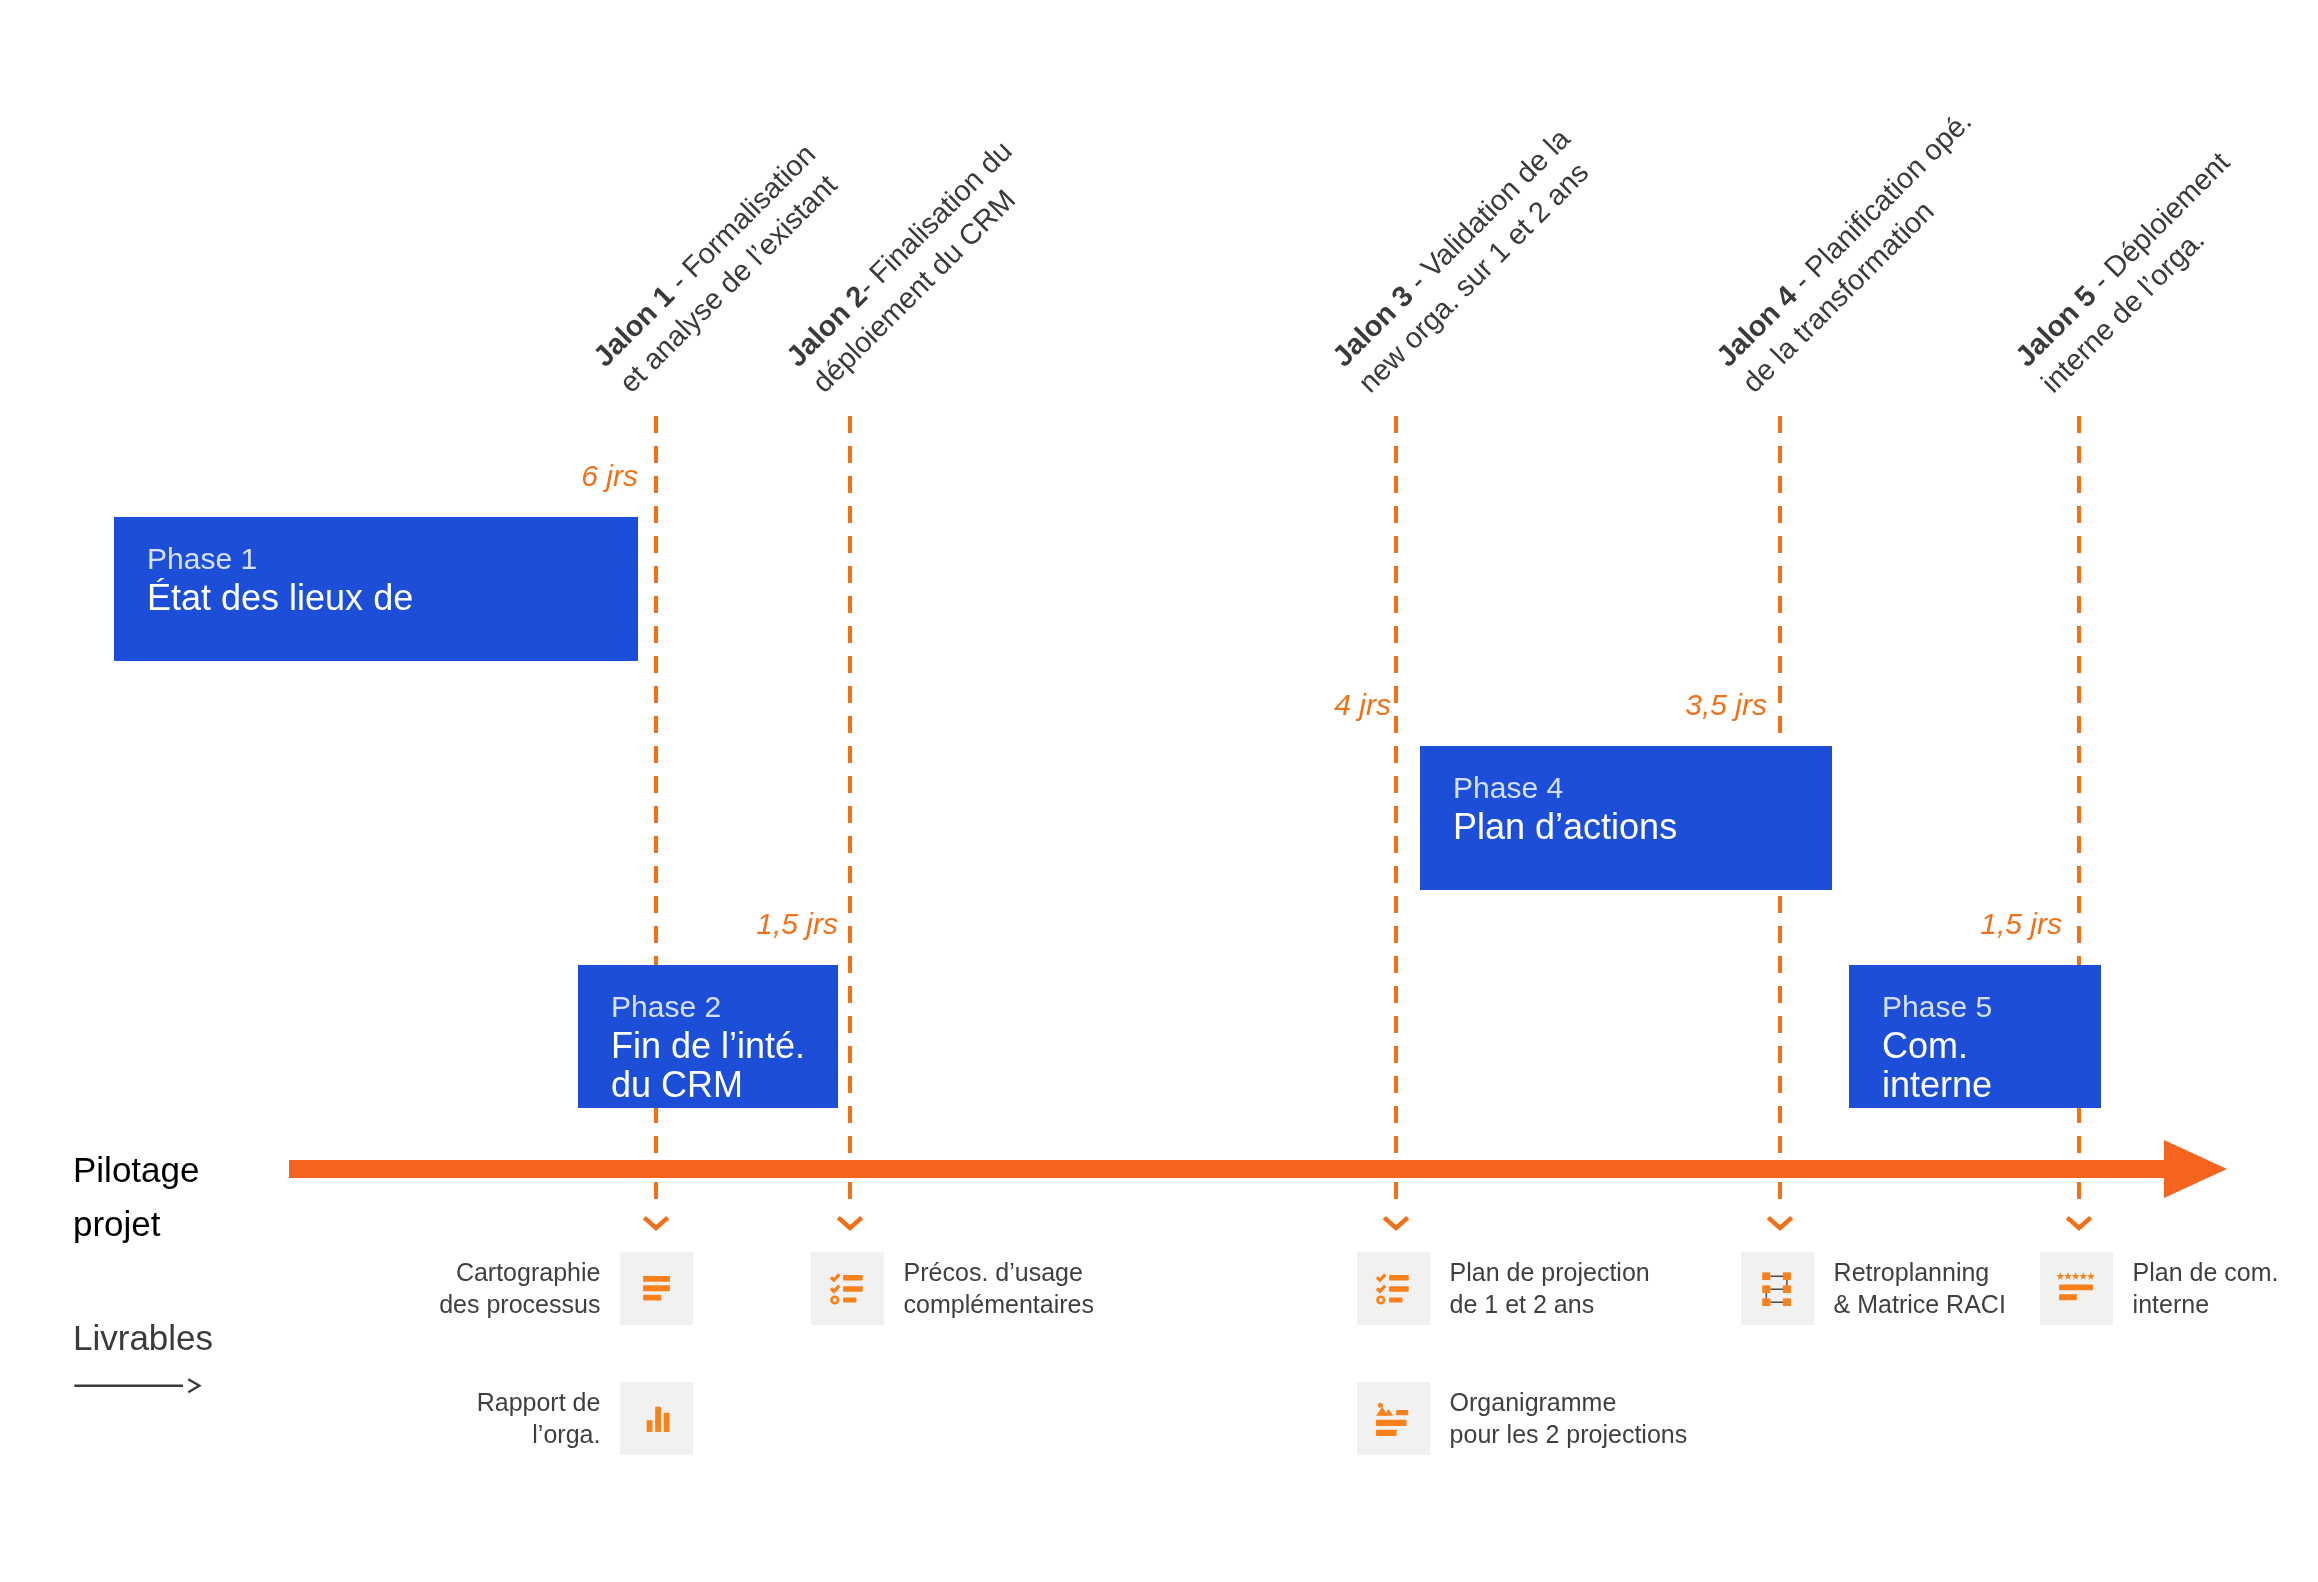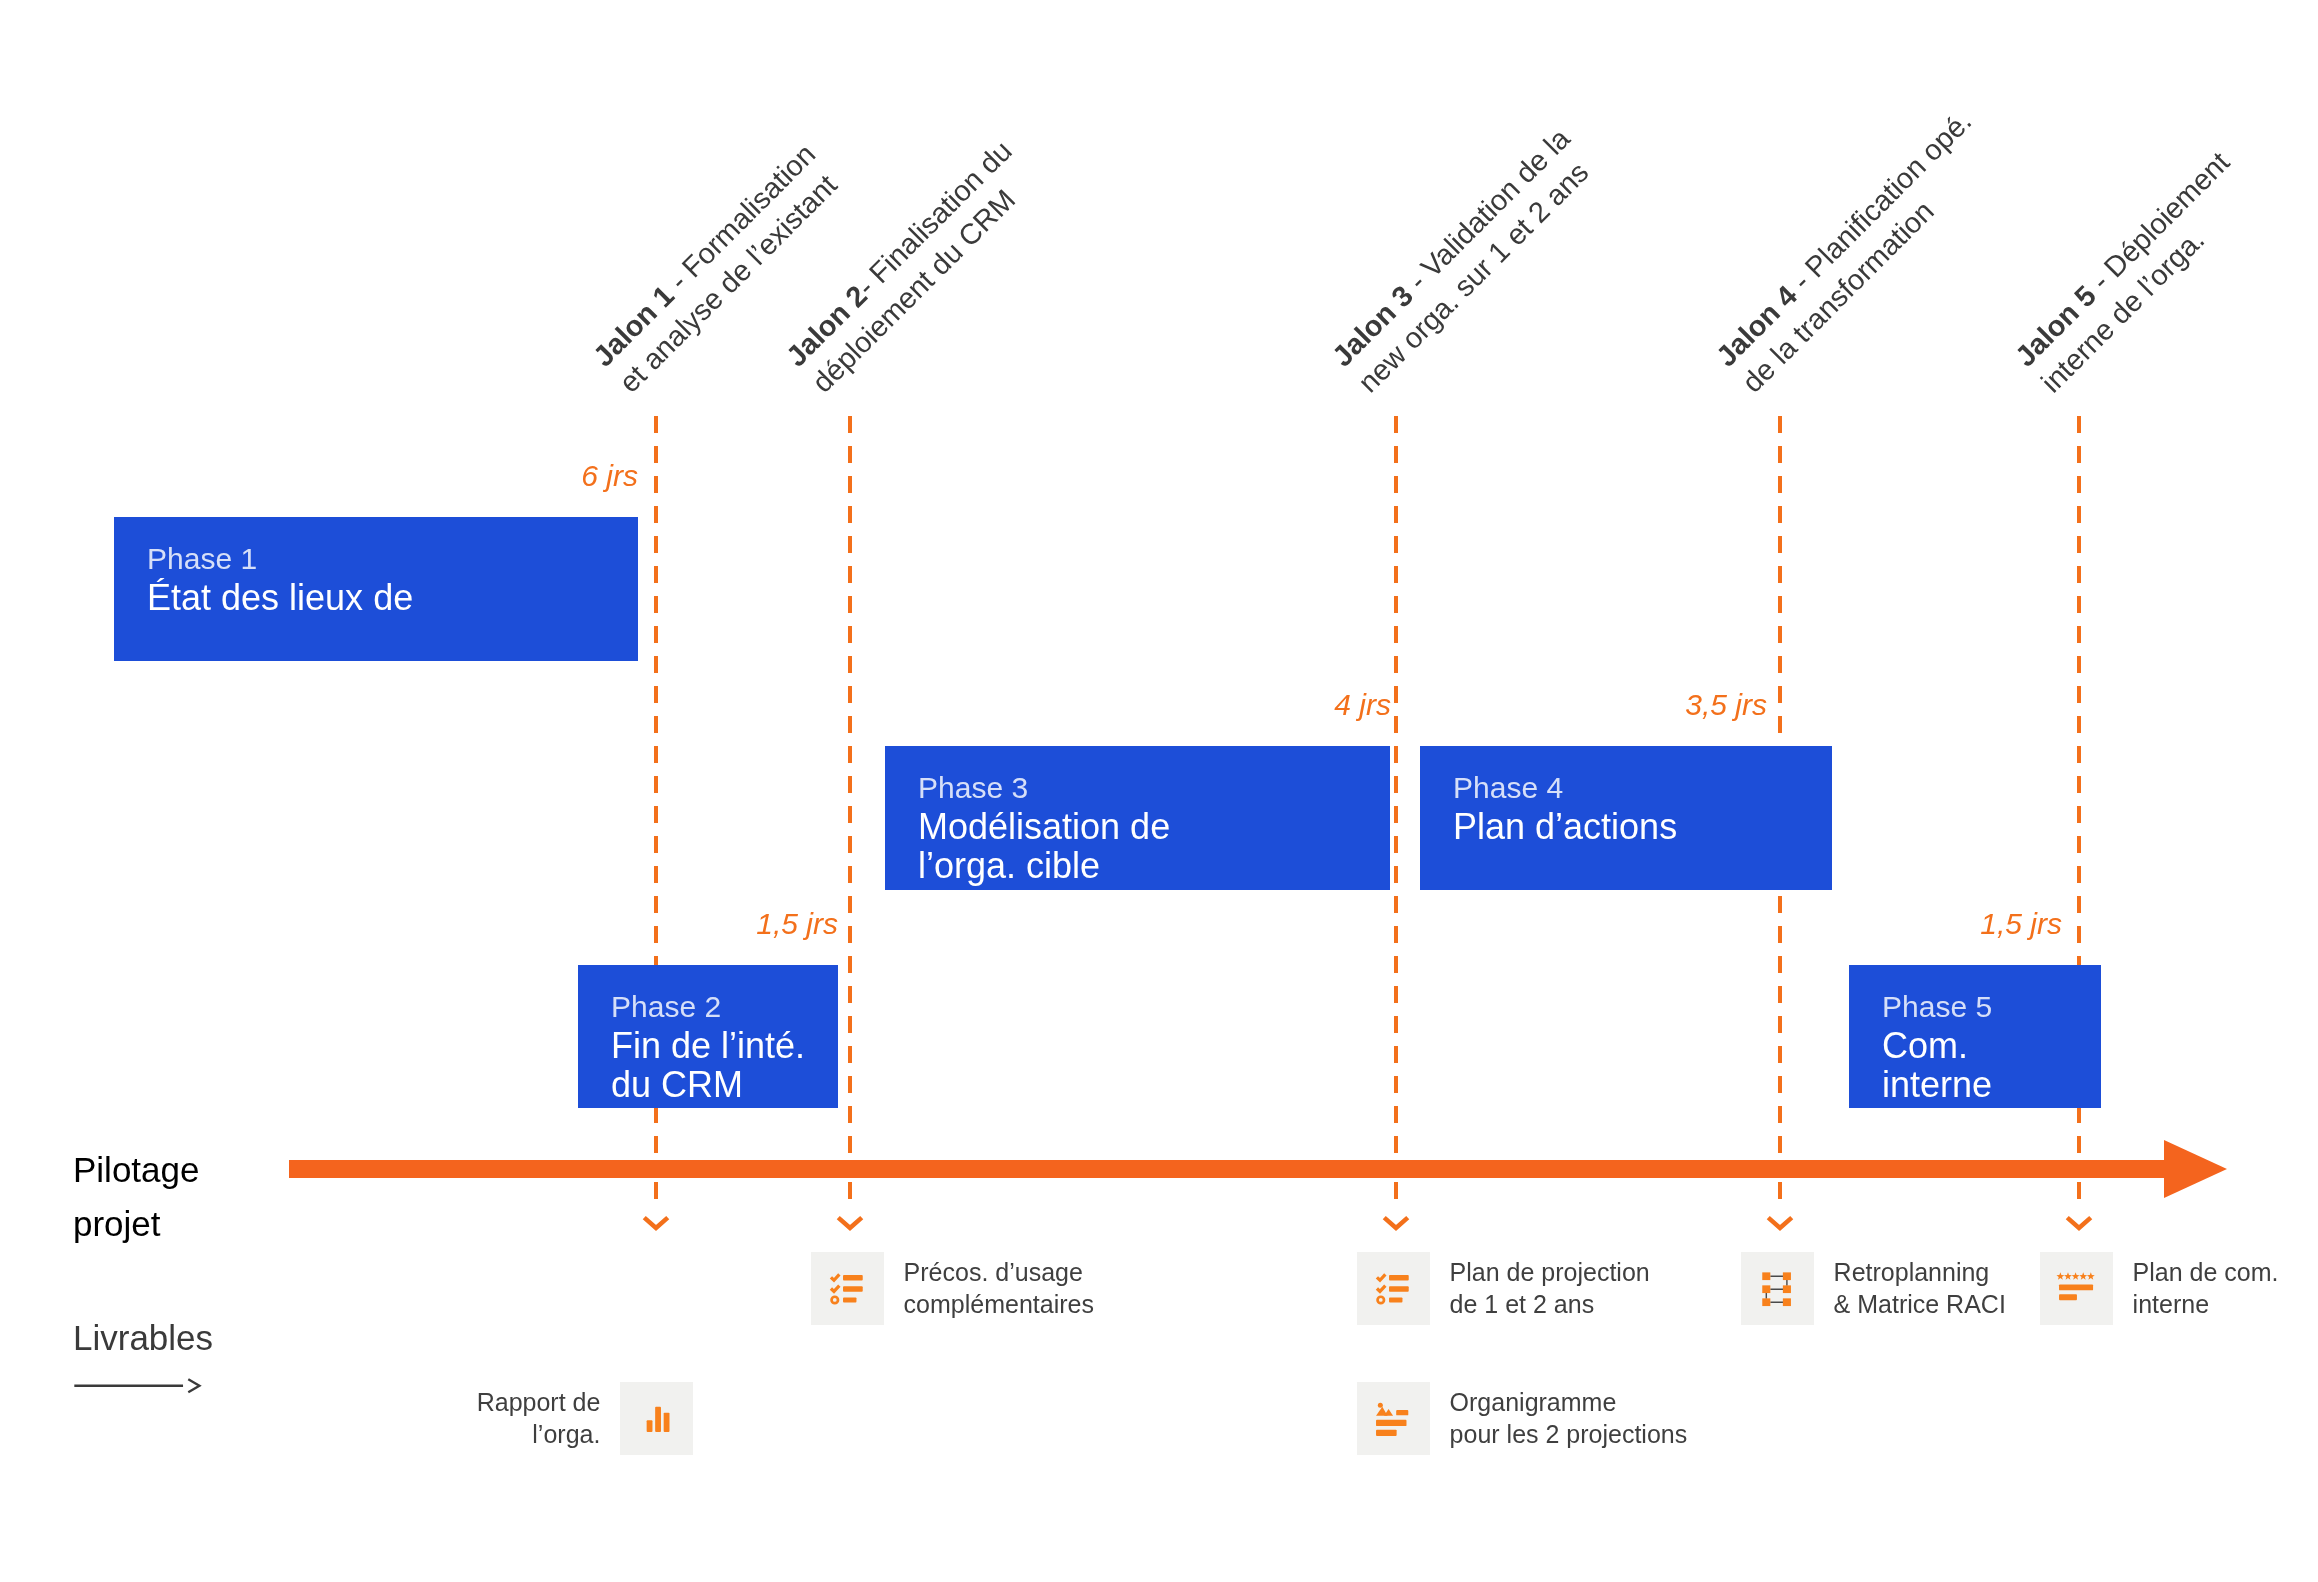--- a/index.html
+++ b/index.html
@@ -104,25 +104,20 @@
   </div>
 
   <span class="jrs" style="right:1481px;top:907px">1,5 jrs</span>
   <div class="phase" style="left:578px;top:965px;width:260px;height:143px">
     <span class="pname">Phase 2</span>
     <span class="ptitle">Fin de l’inté.</span>
     <span class="ptitle">du CRM</span>
   </div>
 
   <span class="jrs" style="right:928px;top:688px">4 jrs</span>
-  <div class="phase" style="left:885px;top:746px;width:505px;height:144px">
-    <span class="pname">Phase 3</span>
-    <span class="ptitle">Modélisation de</span>
-    <span class="ptitle">l’orga. cible</span>
-  </div>
 
   <span class="jrs" style="right:552px;top:688px">3,5 jrs</span>
   <div class="phase" style="left:1420px;top:746px;width:412px;height:144px">
     <span class="pname">Phase 4</span>
     <span class="ptitle">Plan d’actions</span>
     <span class="ptitle"></span>
   </div>
 
   <span class="jrs" style="right:257px;top:907px">1,5 jrs</span>
   <div class="phase" style="left:1849px;top:965px;width:252px;height:143px">
@@ -137,20 +132,35 @@
   </div>
   <div class="bar"></div>
   <div class="bar-head"></div>
 
   <div class="livrables-h">Livrables</div>
   <div class="livrables-arrow"><svg viewBox="0 0 200 36" width="131" height="23.6">
         <path d="M2 18h166" stroke="#3A3A3A" stroke-width="3.6"></path>
         <path d="M176 8l17 10-17 10" fill="none" stroke="#3A3A3A" stroke-width="3.6"></path>
       </svg></div>
 
+  <div class="item left" style="right:1626px;top:1252px">
+    <div class="cap">
+      <span>Cartographie</span>
+        <span>des processus</span>
+    </div>
+    <div class="tile">
+        <svg viewBox="0 0 48 48">
+          <g fill="#F8811C">
+            <rect x="9" y="10" width="30" height="6.5" rx="1"></rect>
+            <rect x="9" y="20.5" width="30" height="6.5" rx="1"></rect>
+            <rect x="9" y="31" width="20.5" height="6.5" rx="1"></rect>
+          </g>
+        </svg>
+      </div>
+  </div>
 
   <div class="item left" style="right:1626px;top:1382px">
     <div class="cap">
       <span>Rapport de</span>
         <span>l’orga.</span>
     </div>
     <div class="tile">
         <svg viewBox="0 0 48 48">
           <g fill="#F8811C">
             <rect x="13" y="26" width="6.5" height="13" rx="1"></rect>

